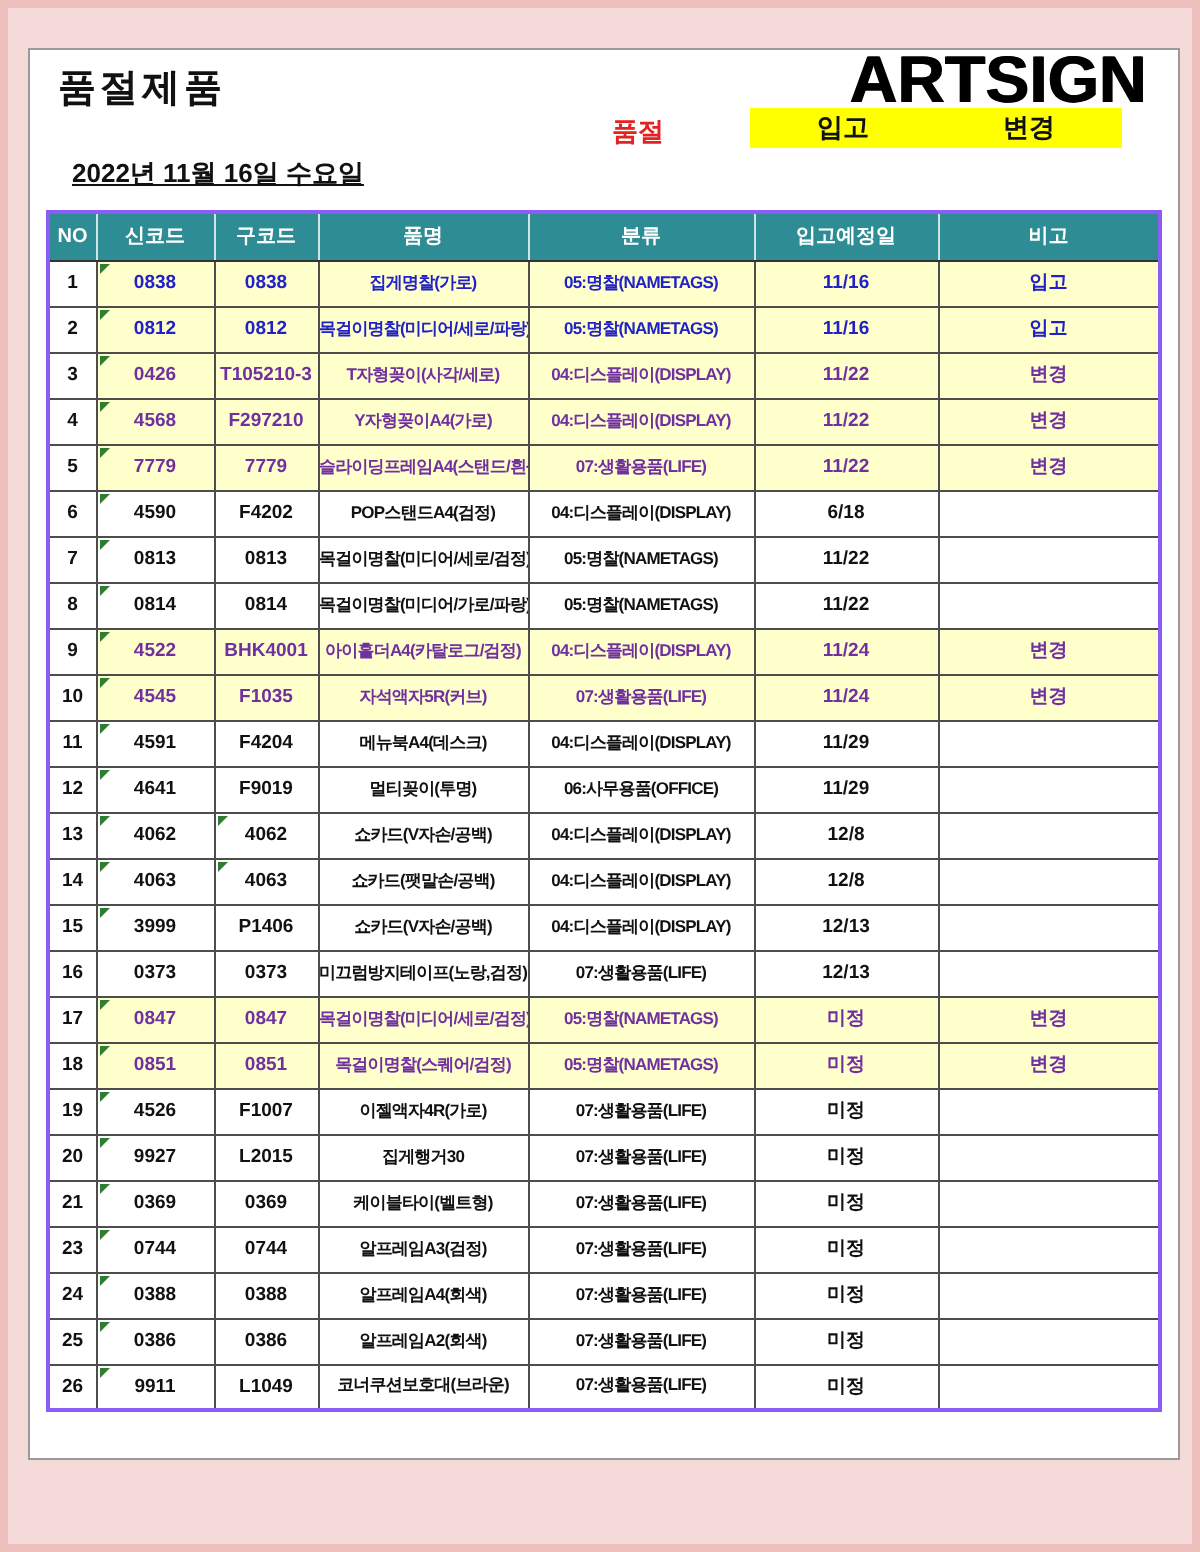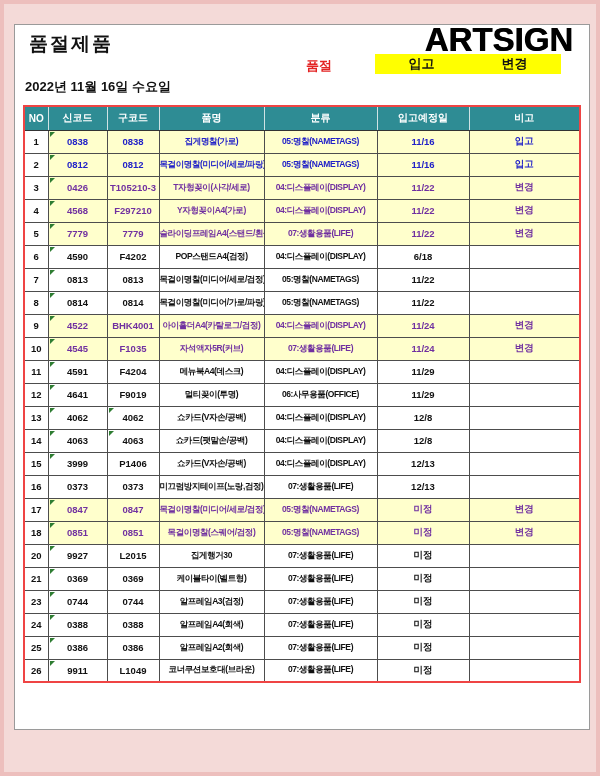--- a/index.html
+++ b/index.html
@@ -30,27 +30,27 @@
     font-size:13px; color:var(--red);
   }
   .legend-box {
     position:absolute; left:360px; top:29px; width:186px; height:20px;
     background:var(--legend-yellow); display:flex; align-items:center;
   }
   .legend-box span {
     flex:1; text-align:center; font-size:13px; color:#111;
   }
   .date-line {
-    position:absolute; left:10px; top:53px;
-    font-size:13px; color:#111;
+    position:absolute; left:21px; top:53px;
+    font-size:13px; color:#111;text-decoration:underline;
   }
   table {
     position:absolute; left:8px; top:80px; width:556px;
     border-collapse:collapse; table-layout:fixed;
-    border:2px solid #ef4444;
+    border:2px solid #8b5cf6;
   }
   th {
     background:var(--teal); color:#ffffff;
     height:24px; font-size:10px; font-weight:bold;
     border:1px solid #cfe3e5; border-top-color:#333; border-bottom-color:#333;
     white-space:nowrap; overflow:hidden;
   }
   td {
     position:relative;
     height:23px; font-size:9.5px; text-align:center; vertical-align:middle;
@@ -259,20 +259,29 @@
         <tr class="bg-yellow fg-purple">
           <td class="no-cell">18</td>
           <td>0851<span class="tri"></span></td>
           <td>0851</td>
           <td class="name-cell">목걸이명찰(스퀘어/검정)</td>
           <td class="cat-cell">05:명찰(NAMETAGS)</td>
           <td>미정</td>
           <td>변경</td>
         </tr>
         <tr class="bg-white fg-black">
+          <td class="no-cell">19</td>
+          <td>4526<span class="tri"></span></td>
+          <td>F1007</td>
+          <td class="name-cell">이젤액자4R(가로)</td>
+          <td class="cat-cell">07:생활용품(LIFE)</td>
+          <td>미정</td>
+          <td></td>
+        </tr>
+        <tr class="bg-white fg-black">
           <td class="no-cell">20</td>
           <td>9927<span class="tri"></span></td>
           <td>L2015</td>
           <td class="name-cell">집게행거30</td>
           <td class="cat-cell">07:생활용품(LIFE)</td>
           <td>미정</td>
           <td></td>
         </tr>
         <tr class="bg-white fg-black">
           <td class="no-cell">21</td>

